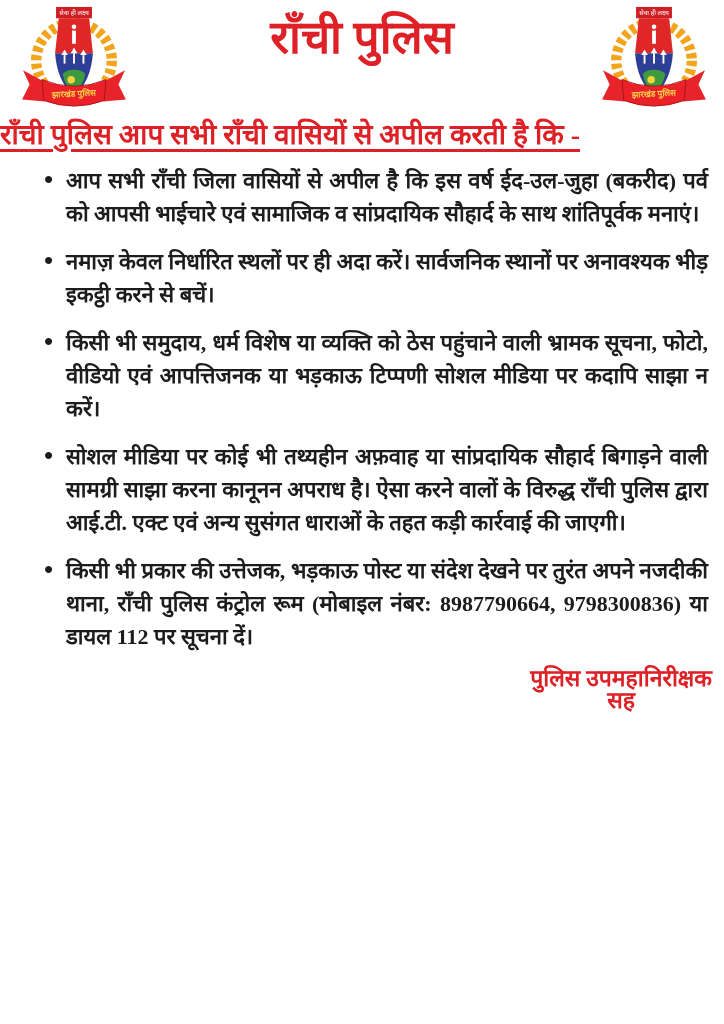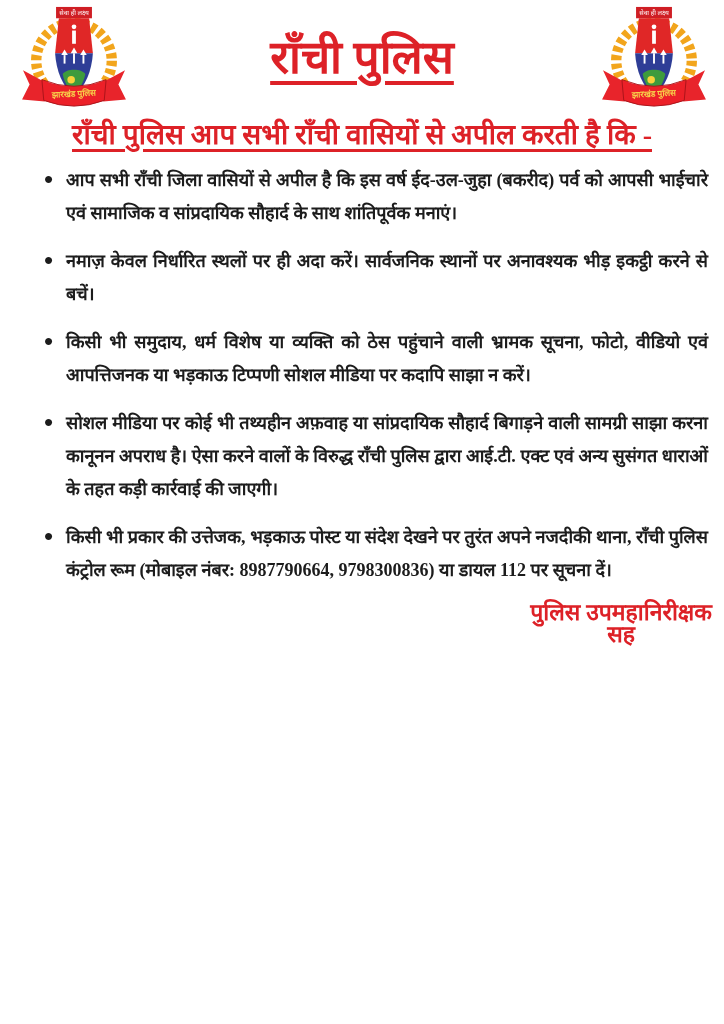--- a/index.html
+++ b/index.html
@@ -16,44 +16,42 @@
     width:724px;height:1024px;
     background:#ffffff;
     overflow:hidden;
     font-family:"Liberation Serif","DejaVu Serif",serif;
   }
   .header{position:relative;height:110px;}
   .logo{position:absolute;top:6px;width:124px;height:102px;}
   .logo.left{left:12px;}
   .logo.right{right:8px;}
   .title{
-    margin:0;padding-top:24px;
+    margin:0;padding-top:4px;
     text-align:center;
     font-size:46px;font-weight:bold;color:var(--red);
-    text-decoration:underline;
     text-decoration-thickness:4px;
     text-underline-offset:8px;
   }
   .subtitle{
-    text-align:center;
     font-size:28px;font-weight:bold;color:var(--red);
     text-decoration:underline;
     text-decoration-thickness:3px;
     text-underline-offset:5px;
     margin-top:4px;
   }
   .bullets{
     list-style:none;
     margin:12px 16px 0 44px;
     padding:0;
   }
   .bullets li{
     position:relative;
     padding-left:22px;
-    font-size:18px;
+    font-size:22px;
     line-height:33px;
     font-weight:600;
     color:var(--body-text);
     text-align:justify;
     text-align-last:left;
     margin-bottom:15px;
   }
   .bullets li::before{
     content:"\2022";
     position:absolute;left:0;top:-1px;

